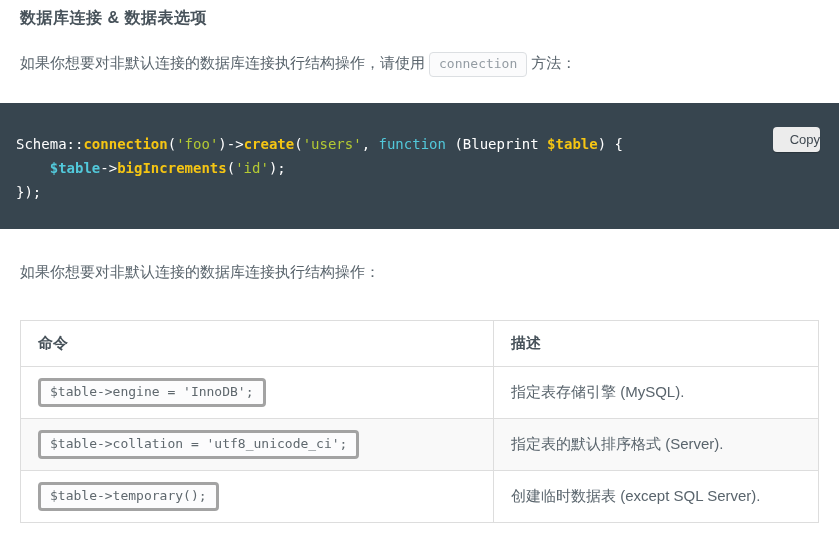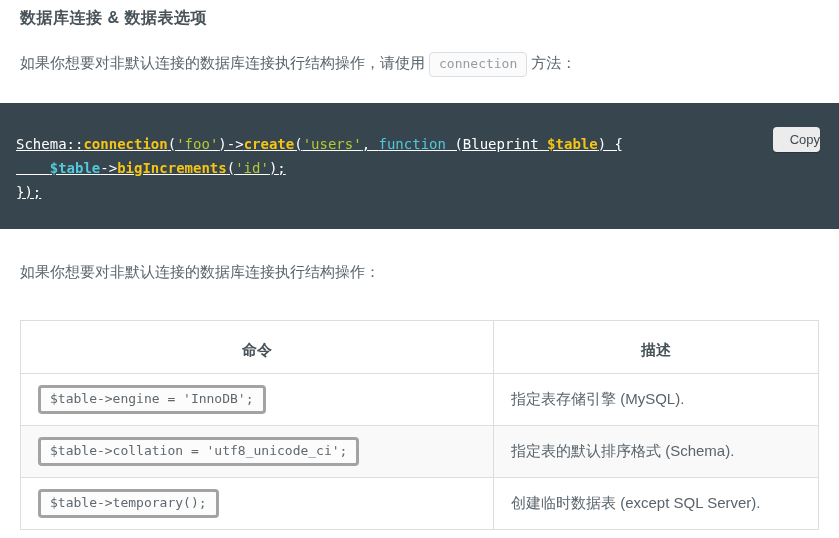--- a/index.html
+++ b/index.html
@@ -46,21 +46,20 @@
     width:839px;
     box-sizing:border-box;
     background:var(--code-bg,#37454f);
     padding:29px 16px 25px 16px;
   }
   .code-line{
     font-family:"DejaVu Sans Mono","Liberation Mono",monospace;
     font-size:14px;line-height:24px;
     white-space:pre;
     color:var(--tok-plain,#ffffff);
-    text-decoration:underline;
   }
   .tok-plain{color:var(--tok-plain,#ffffff);}
   .tok-func{color:var(--tok-func,#f5c513);font-weight:bold;}
   .tok-string{color:var(--tok-string,#b4ca33);}
   .tok-keyword{color:var(--tok-keyword,#52c9db);}
   .tok-var{color:var(--tok-keyword,#52c9db);font-weight:bold;}
 
   .copy-button{
     position:absolute;top:24px;right:19px;
     width:47px;height:25px;
@@ -82,21 +81,21 @@
   .options-table th,
   .options-table td{
     border:1px solid #dddddd;
     text-align:left;
     vertical-align:middle;
     padding:11px 17px;
   }
   .options-table th{
     font-weight:bold;color:#47525a;font-size:15px;
     background:#ffffff;
-    padding-top:20px;padding-bottom:13px;text-align:center;
+    padding-top:13px;padding-bottom:13px;
   }
   .col-command{width:438px;}
   .options-table td{color:#59646c;}
   .options-table tbody tr:nth-child(even){background:#f9f9f9;}
   .cmd-code{
     display:inline-block;
     font-family:"DejaVu Sans Mono","Liberation Mono",monospace;
     font-size:13px;line-height:16px;
     color:#5f686e;
     background:#fcfcfd;
@@ -132,21 +131,21 @@
         <th class="col-desc">描述</th>
       </tr>
     </thead>
     <tbody id="options-tbody">
         <tr>
           <td><code class="cmd-code">$table-&gt;engine = 'InnoDB';</code></td>
           <td>指定表存储引擎 (MySQL).</td>
         </tr>
         <tr>
           <td><code class="cmd-code">$table-&gt;collation = 'utf8_unicode_ci';</code></td>
-          <td>指定表的默认排序格式 (Schema).</td>
+          <td>指定表的默认排序格式 (Server).</td>
         </tr>
         <tr>
           <td><code class="cmd-code">$table-&gt;temporary();</code></td>
           <td>创建临时数据表 (except SQL Server).</td>
         </tr>
       </tbody>
   </table>
 
 </div>
 

